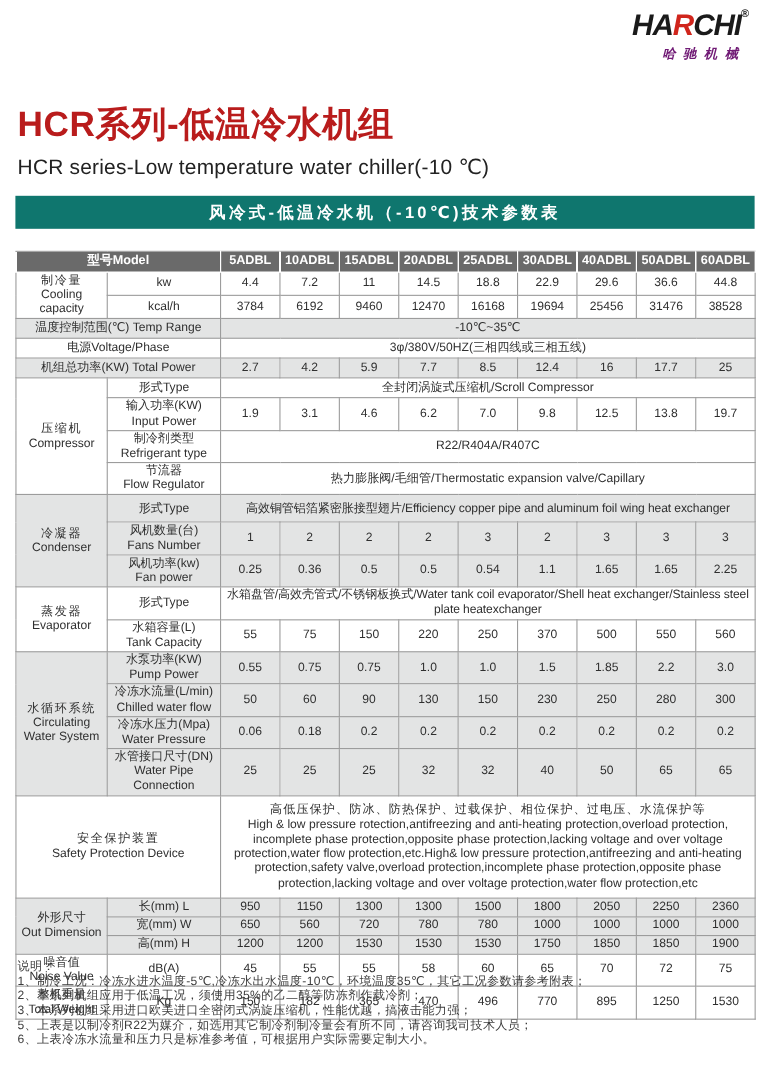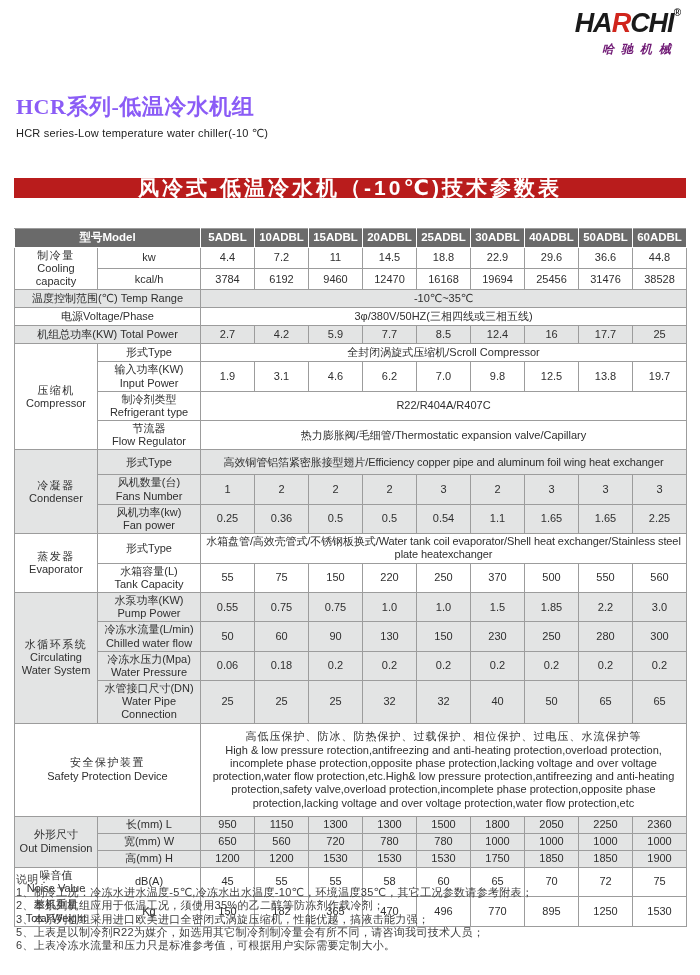--- a/index.html
+++ b/index.html
@@ -9,26 +9,26 @@
 
   
   .logo { position:absolute; top:10px; right:20px; text-align:right; }
   .logo-word { font-style:italic; font-weight:900; font-size:27px; letter-spacing:-1px; color:#1a1a1a; line-height:1; white-space:nowrap; }
   .logo-word .red { color:#d0251c; }
   .logo-reg { font-size:10px; vertical-align:top; font-style:normal; font-weight:700; position:relative; top:-2px; }
   .logo-cn { font-style:italic; font-weight:700; font-size:12px; letter-spacing:7px; color:#701a75; margin-top:4px; padding-right:2px; }
 
   
   .title-block { position:absolute; top:92px; left:16px; }
-  .page-title { font-size:22px; font-weight:700; color:#8b5cf6; letter-spacing:0.5px;font-family:Liberation Serif, serif; }
-  .page-subtitle { font-size:11px; font-weight:500; color:#222; margin-top:5px; letter-spacing:0.2px;text-align:right; }
-
-  
-  .banner { position:absolute; top:178px; left:14px; width:672px; height:20px; background:#b91c1c; color:#fff;
-            display:flex; align-items:center; justify-content:center; font-size:21px; font-weight:700; letter-spacing:3px; }
+  .page-title { font-size:32px; font-weight:700; color:#b91c1c; letter-spacing:0.5px; }
+  .page-subtitle { font-size:19px; font-weight:500; color:#222; margin-top:5px; letter-spacing:0.2px; }
+
+  
+  .banner { position:absolute; top:178px; left:14px; width:672px; height:30px; background:#0f766e; color:#fff;
+            display:flex; align-items:center; justify-content:center; font-size:15px; font-weight:700; letter-spacing:3px; }
 
   
   .spec-wrap { position:absolute; top:228px; left:14px; width:672px; }
   table.spec { border-collapse:collapse; width:672px; table-layout:fixed; }
   .spec td, .spec th { border:1px solid #9c9c9c; text-align:center; vertical-align:middle; color:#2f2f2f;
                        font-size:11px; line-height:1.2; padding:1px 2px; overflow:hidden; }
   .spec thead th { background:#6a6a6a; color:#fff; border-color:#fff; border-top-color:#9c9c9c; font-weight:700; font-size:11.5px; padding:2px 0; }
   tr.g td { background:#e3e4e4; }
   tr.w td { background:#ffffff; }
   .two span { display:block; }

